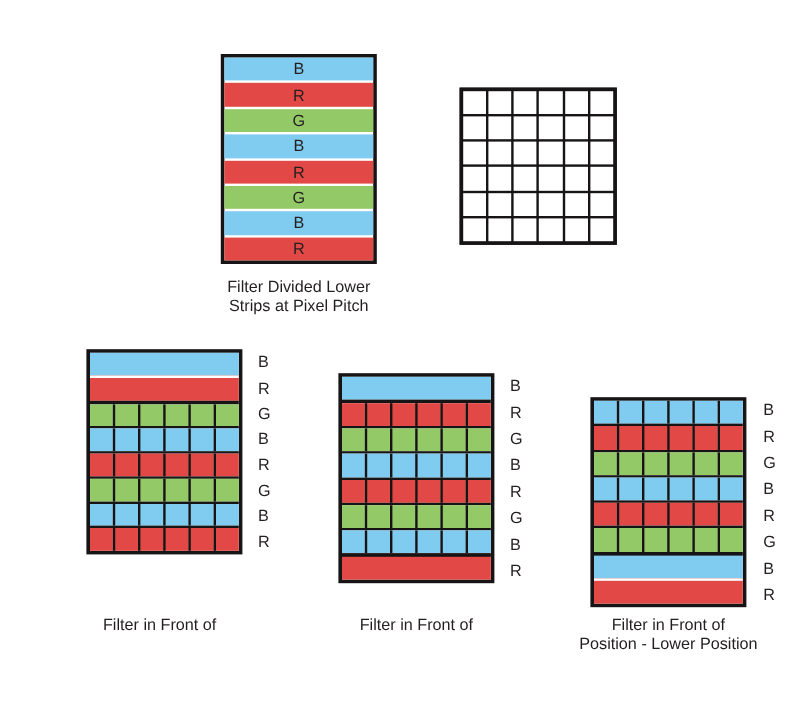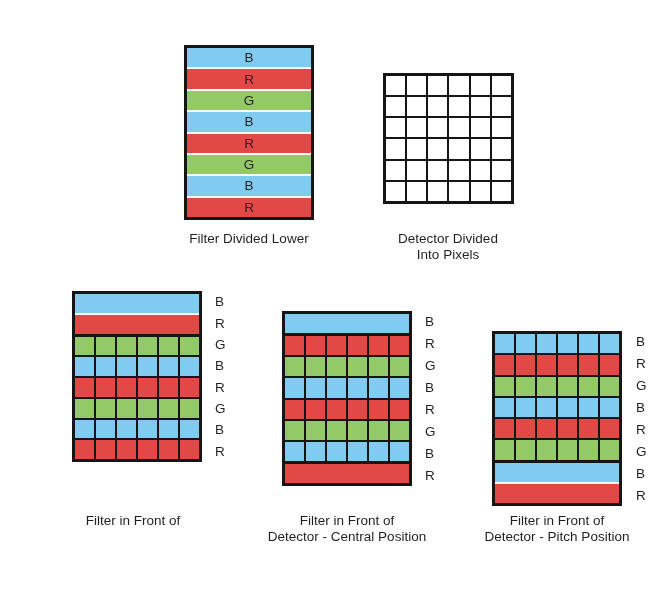--- a/index.html
+++ b/index.html
@@ -97,20 +97,21 @@
       </div>
       <div class="strip" style="background: rgb(128, 203, 240);">
         <span>B</span>
       </div>
       <div class="strip" style="background: rgb(226, 73, 70);">
         <span>R</span>
       </div>
     </div>
   <div class="caption cap-filter">
     <div>Filter Divided Lower</div>
+    <div>Strips at Pixel Pitch</div>
   </div>
 
   <div class="detector-box" id="detectorBox">
       <div class="pixel"></div>
       <div class="pixel"></div>
       <div class="pixel"></div>
       <div class="pixel"></div>
       <div class="pixel"></div>
       <div class="pixel"></div>
       <div class="pixel"></div>
@@ -137,24 +138,20 @@
       <div class="pixel"></div>
       <div class="pixel"></div>
       <div class="pixel"></div>
       <div class="pixel"></div>
       <div class="pixel"></div>
       <div class="pixel"></div>
       <div class="pixel"></div>
       <div class="pixel"></div>
       <div class="pixel"></div>
     </div>
-  <div class="caption cap-detector">
-    <div>Detector Divided</div>
-    <div>Into Pixels</div>
-  </div>
 
   <div class="ovbox" id="ovbox0">
       <div class="orow" style="background: rgb(128, 203, 240);"></div>
       <div class="orow sep-white" style="background: rgb(226, 73, 70);"></div>
       <div class="orow sep-thick">
         <div class="ocell" style="background: rgb(147, 202, 103);"></div>
         <div class="ocell" style="background: rgb(147, 202, 103);"></div>
         <div class="ocell" style="background: rgb(147, 202, 103);"></div>
         <div class="ocell" style="background: rgb(147, 202, 103);"></div>
         <div class="ocell" style="background: rgb(147, 202, 103);"></div>
@@ -272,21 +269,20 @@
       <div class="rlabel">R</div>
       <div class="rlabel">G</div>
       <div class="rlabel">B</div>
       <div class="rlabel">R</div>
       <div class="rlabel">G</div>
       <div class="rlabel">B</div>
       <div class="rlabel">R</div>
     </div>
   <div class="caption cap-ov1">
     <div>Filter in Front of</div>
-    <div>Detector - Central Position</div>
   </div>
 
   <div class="ovbox" id="ovbox2">
       <div class="orow">
         <div class="ocell" style="background: rgb(128, 203, 240);"></div>
         <div class="ocell" style="background: rgb(128, 203, 240);"></div>
         <div class="ocell" style="background: rgb(128, 203, 240);"></div>
         <div class="ocell" style="background: rgb(128, 203, 240);"></div>
         <div class="ocell" style="background: rgb(128, 203, 240);"></div>
         <div class="ocell" style="background: rgb(128, 203, 240);"></div>
@@ -339,16 +335,16 @@
       <div class="rlabel">R</div>
       <div class="rlabel">G</div>
       <div class="rlabel">B</div>
       <div class="rlabel">R</div>
       <div class="rlabel">G</div>
       <div class="rlabel">B</div>
       <div class="rlabel">R</div>
     </div>
   <div class="caption cap-ov2">
     <div>Filter in Front of</div>
-    <div>Detector - Pitch Position</div>
+    <div>Position - Lower Position</div>
   </div>
 
 </div>
 
 </body></html>

